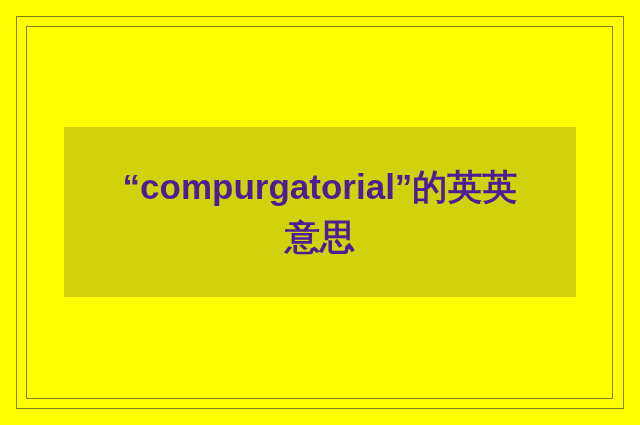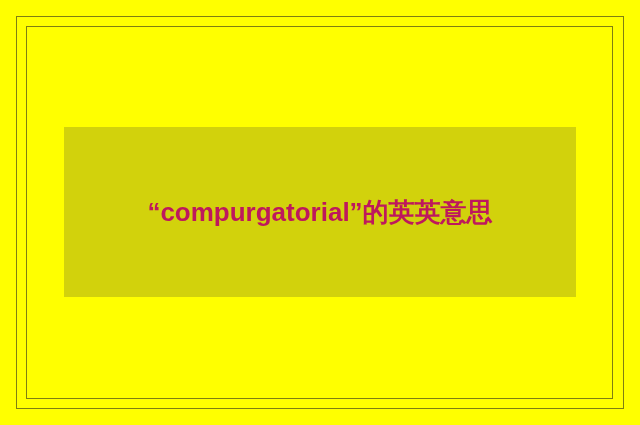--- a/index.html
+++ b/index.html
@@ -57,23 +57,23 @@
     background: #d2d20c;
     display: flex;
     align-items: center;
     justify-content: center;
     box-sizing: border-box;
     padding: 0 46px;
   }
 
   .panel-title {
     margin: 0;
-    color: #be185d;
+    color: #4c1d95;
     font-weight: bold;
-    font-size: 26px;
+    font-size: 35px;
     line-height: 1.42;
     letter-spacing: 0px;
     text-align: center;
     word-break: break-all;
     font-family: "Liberation Sans", "DejaVu Sans", sans-serif;
   }
 </style>
 </head>
 <body>
 

